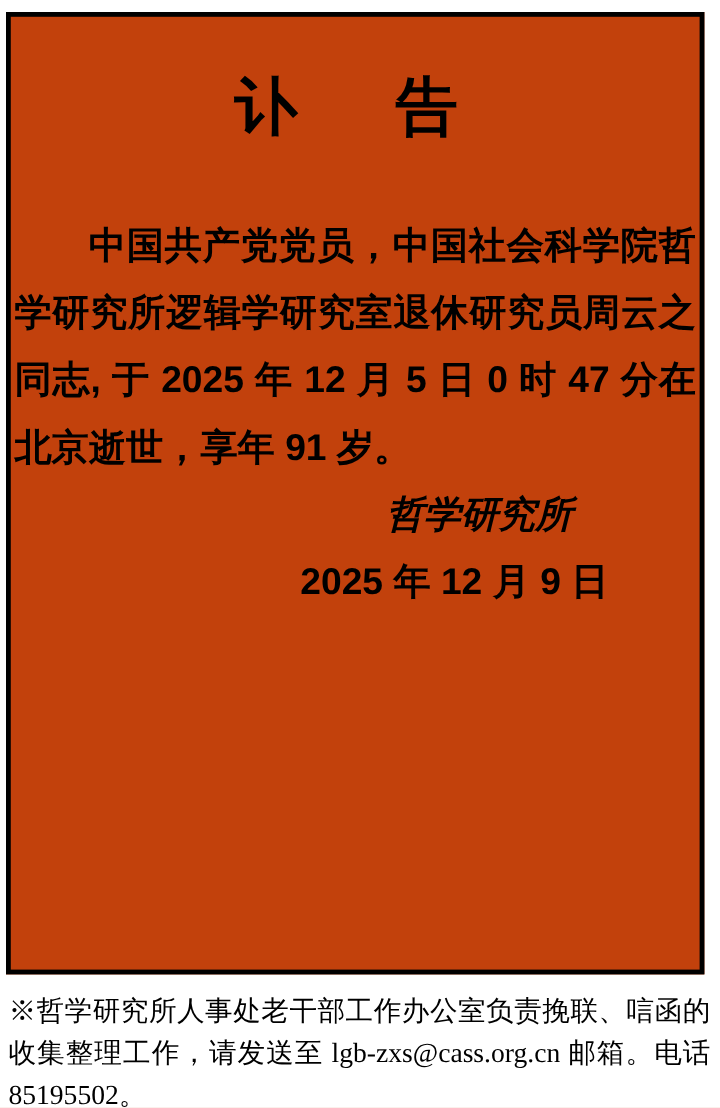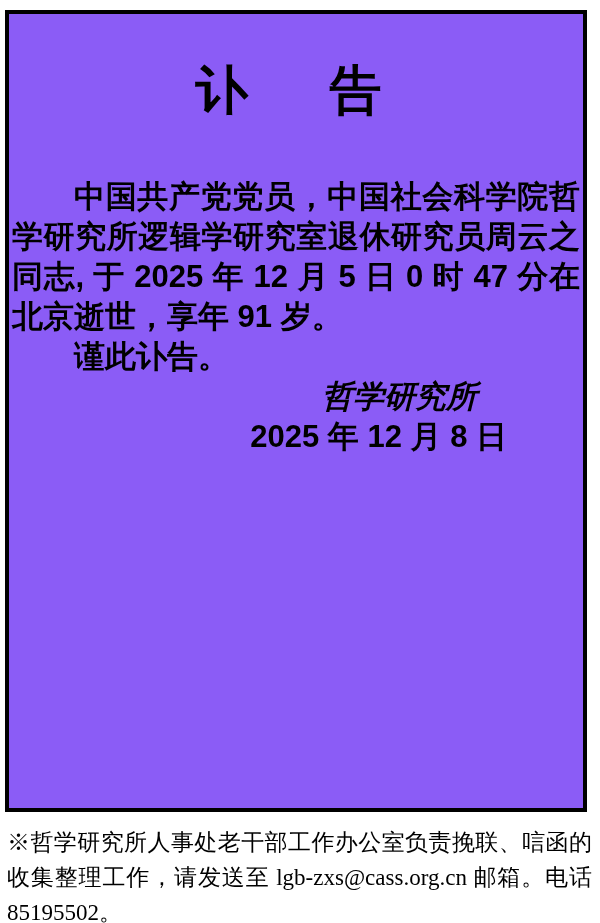--- a/index.html
+++ b/index.html
@@ -19,35 +19,35 @@
     background: #ffffff;
   }
   .notice-box {
     box-sizing: border-box;
     margin: 10px 0 0 5px;
     width: 582px;
     height: 802px;
     border: 4px solid #000000;
     padding: 44px 3px 0 3px;
     overflow: hidden;
-    background: #8b5cf6;
+    background: #c2410c;
   }
   .notice-title {
     margin: 0;
     text-align: center;
     font-size: 52px;
     line-height: 64px;
     font-weight: 700;
     letter-spacing: 15px;
     white-space: pre;
   }
   .notice-body {
     margin-top: 55px;
     font-size: 31px;
-    line-height: 40px;
+    line-height: 56px;
     font-weight: 600;
   }
   .para {
     margin: 0;
     text-indent: 2em;
     text-align: justify;
     text-justify: inter-ideograph;
   }
   .sig-line {
     margin: 0;
@@ -78,24 +78,23 @@
   <div class="notice-box">
 
     <h1 class="notice-title">讣　告</h1>
 
     <div class="notice-body">
 
       <p class="para">中国共产党党员，中国社会科学院哲学研究所逻辑学研究室退休研究员周云之同志, 于 2025 年 12 月 5 日 0 时 47 分在北京逝世，享年 91 岁。</p>
 
 
 
-      <p class="para">谨此讣告。</p>
 
       <p class="sig-line">哲学研究所</p>
 
-      <p class="date-line">2025 年 12 月 8 日</p>
+      <p class="date-line">2025 年 12 月 9 日</p>
 
     </div>
   </div>
 
   <p class="footnote">※哲学研究所人事处老干部工作办公室负责挽联、唁函的收集整理工作，请发送至 lgb-zxs@cass.org.cn 邮箱。电话 85195502。</p>
 
 </div>
 
 </body></html>

